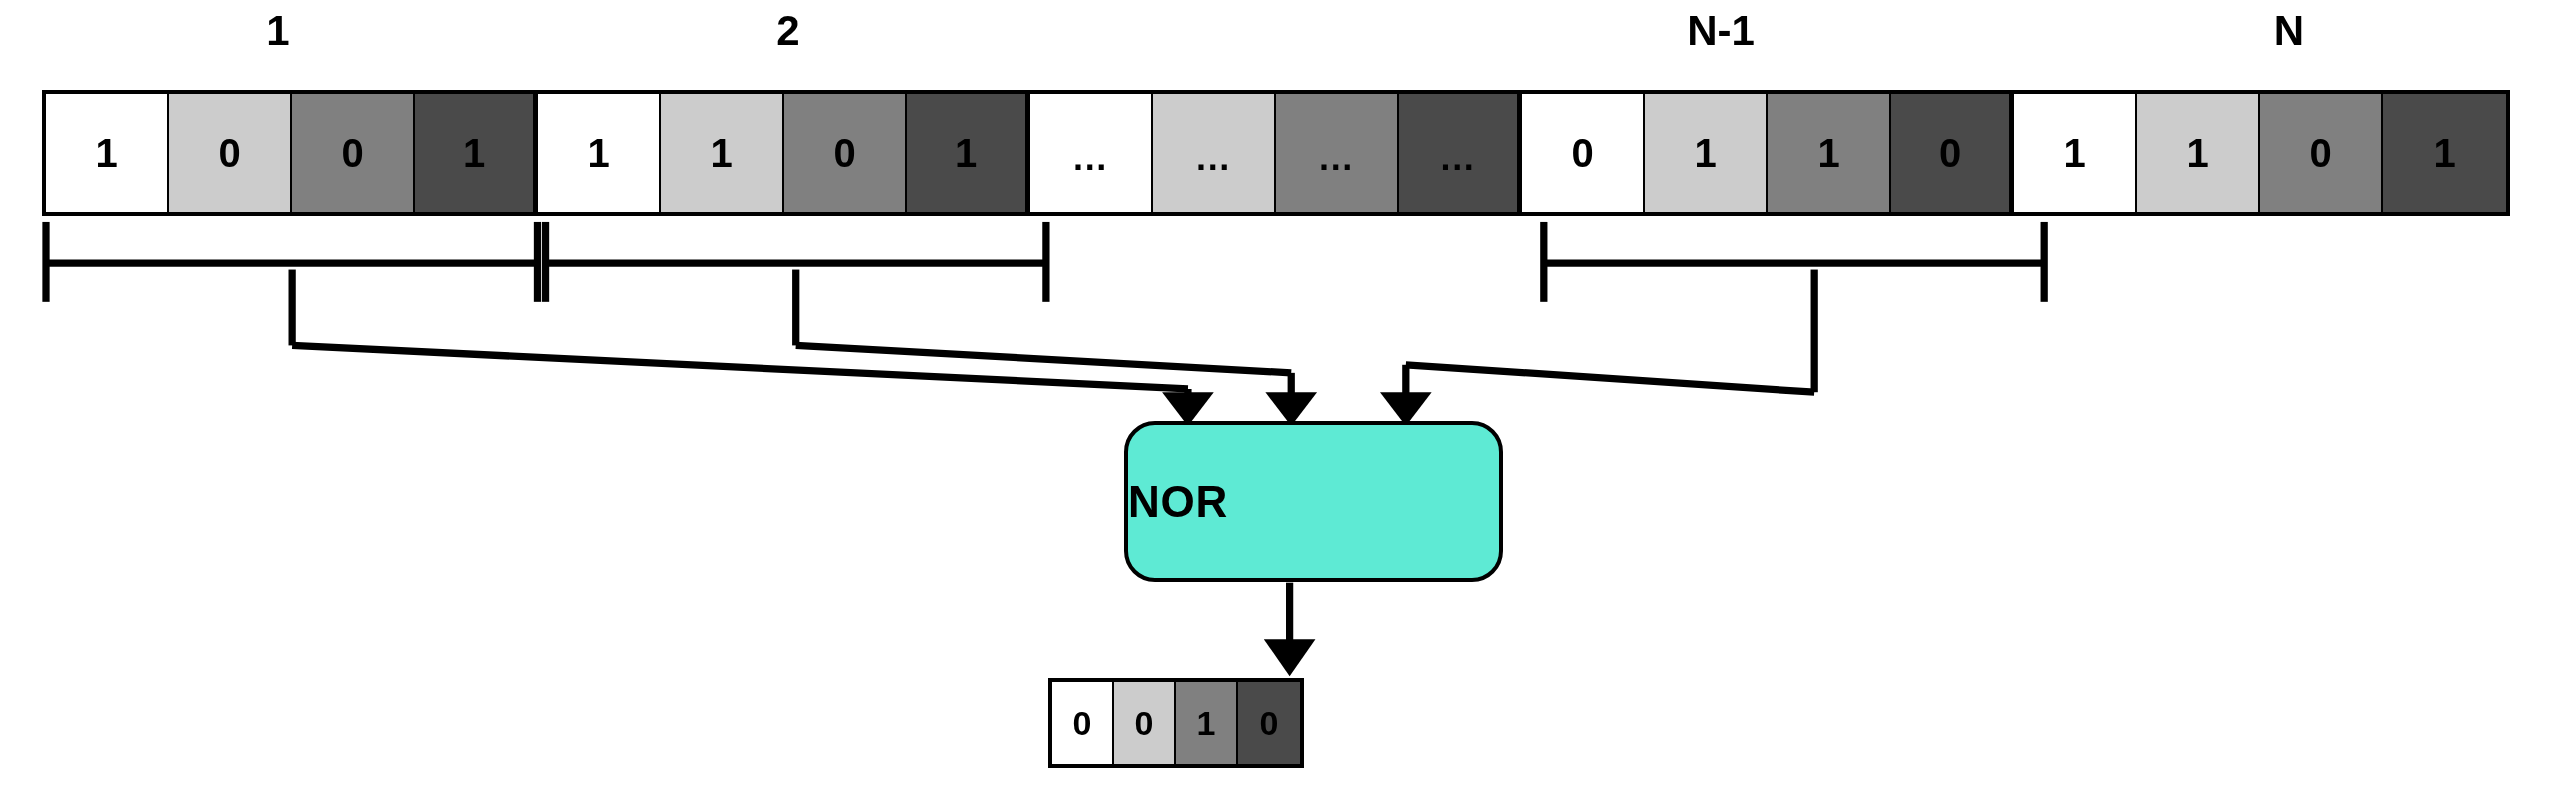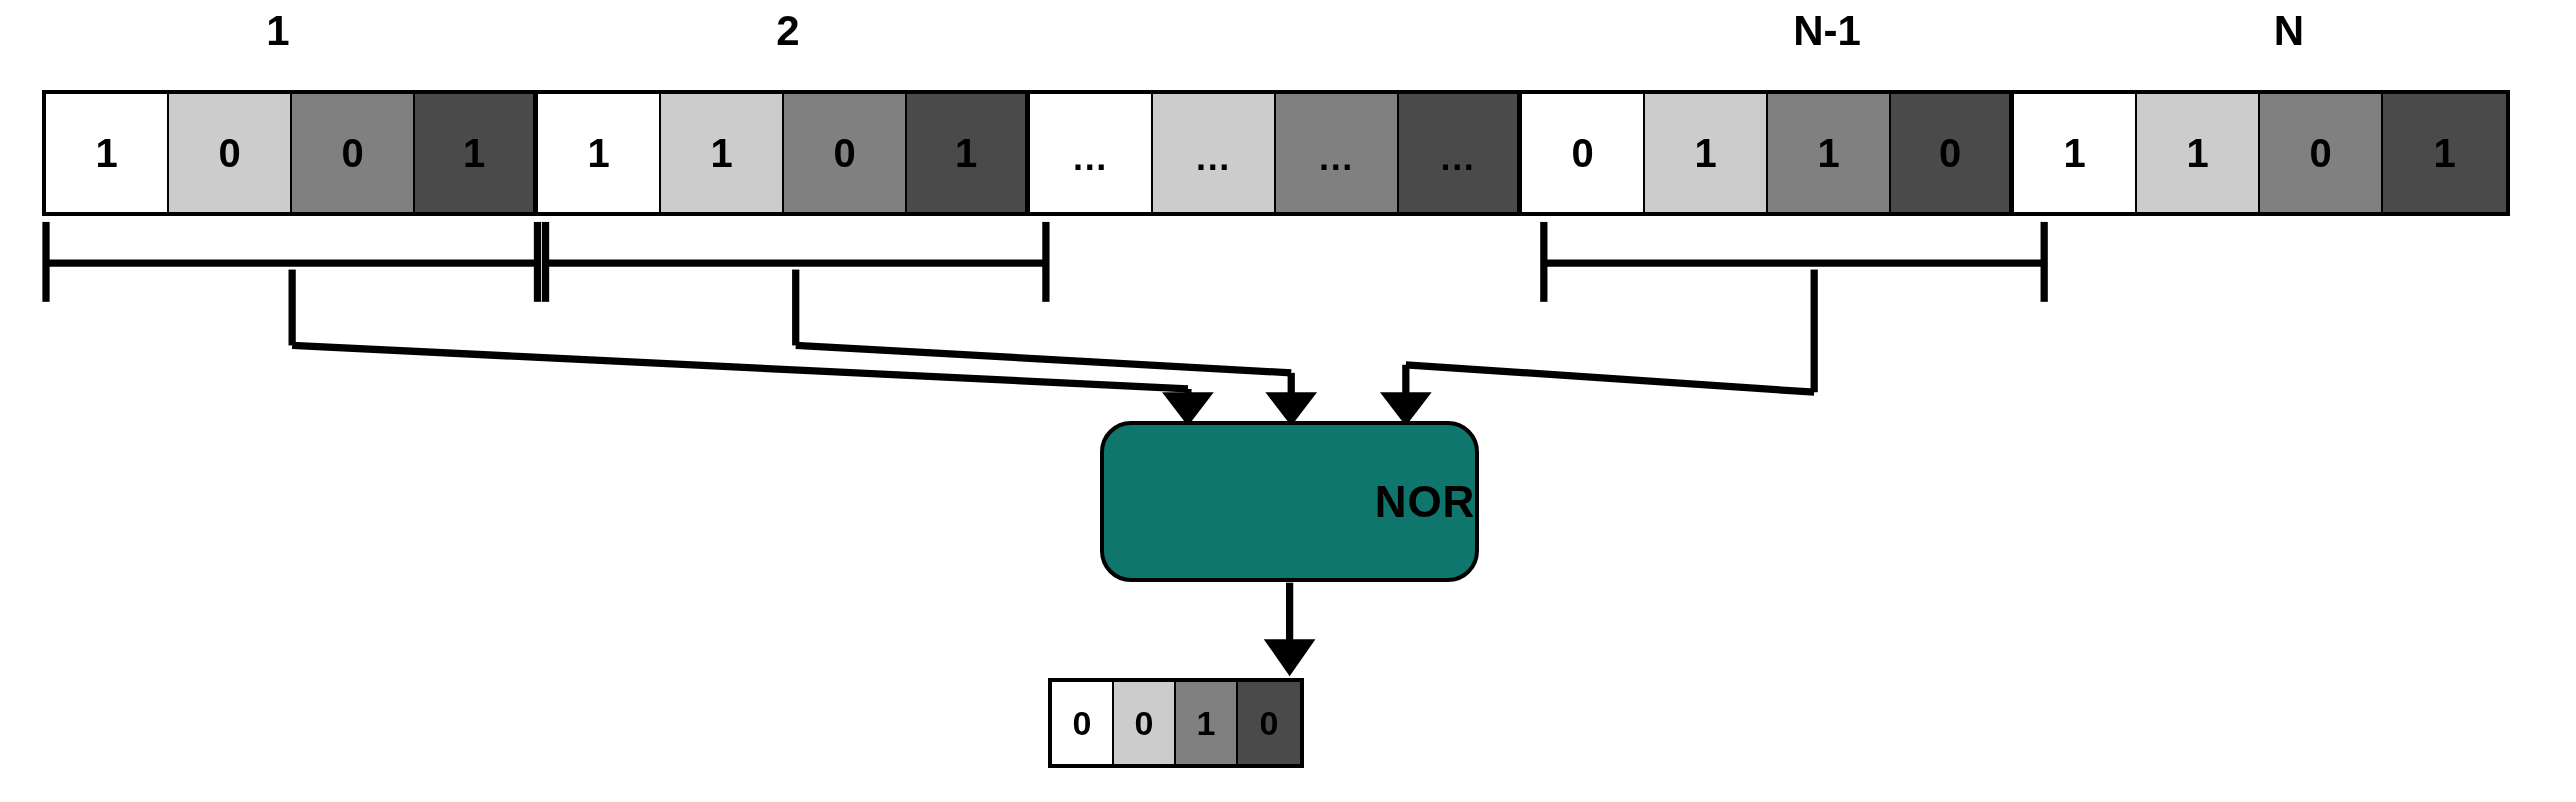--- a/index.html
+++ b/index.html
@@ -93,31 +93,31 @@
     font-family: "Liberation Sans", sans-serif;
     font-weight: bold;
     font-size: 34px;
     color: #000000;
   }
   #outrow .cell:last-child { border-right: none; }
 
   
   #norbox {
     position: absolute;
-    left: 1100px;
+    left: 1124px;
     top: 421px;
     width: 379px;
     height: 161px;
     border: 4px solid #000000;
     border-radius: 31px;
-    background: #0f766e;
+    background: #5eead4;
     box-sizing: border-box;
     display: flex;
     align-items: center;
-    justify-content: flex-end;
+    justify-content: flex-start;
   }
   #norbox .nor-label {
     font-family: "Liberation Sans", sans-serif;
     font-weight: bold;
     font-size: 44px;
     color: #000000;
     letter-spacing: 0.8px;
   }
 
   
@@ -130,21 +130,21 @@
     pointer-events: none;
   }
 </style>
 </head>
 <body>
 
 <div id="stage">
 
   <div class="group-label" style="left:278px; top:9.7px;">1</div>
   <div class="group-label" style="left:788px; top:9.7px;">2</div>
-  <div class="group-label" style="left:1827px; top:9.7px;">N-1</div>
+  <div class="group-label" style="left:1721px; top:9.7px;">N-1</div>
   <div class="group-label" style="left:2289px; top:9.7px;">N</div>
 
   <div id="bitrow">
     <div class="cell sh-w">
         <span>1</span>
       </div>
     <div class="cell sh-l">
         <span>0</span>
       </div>
     <div class="cell sh-m">

